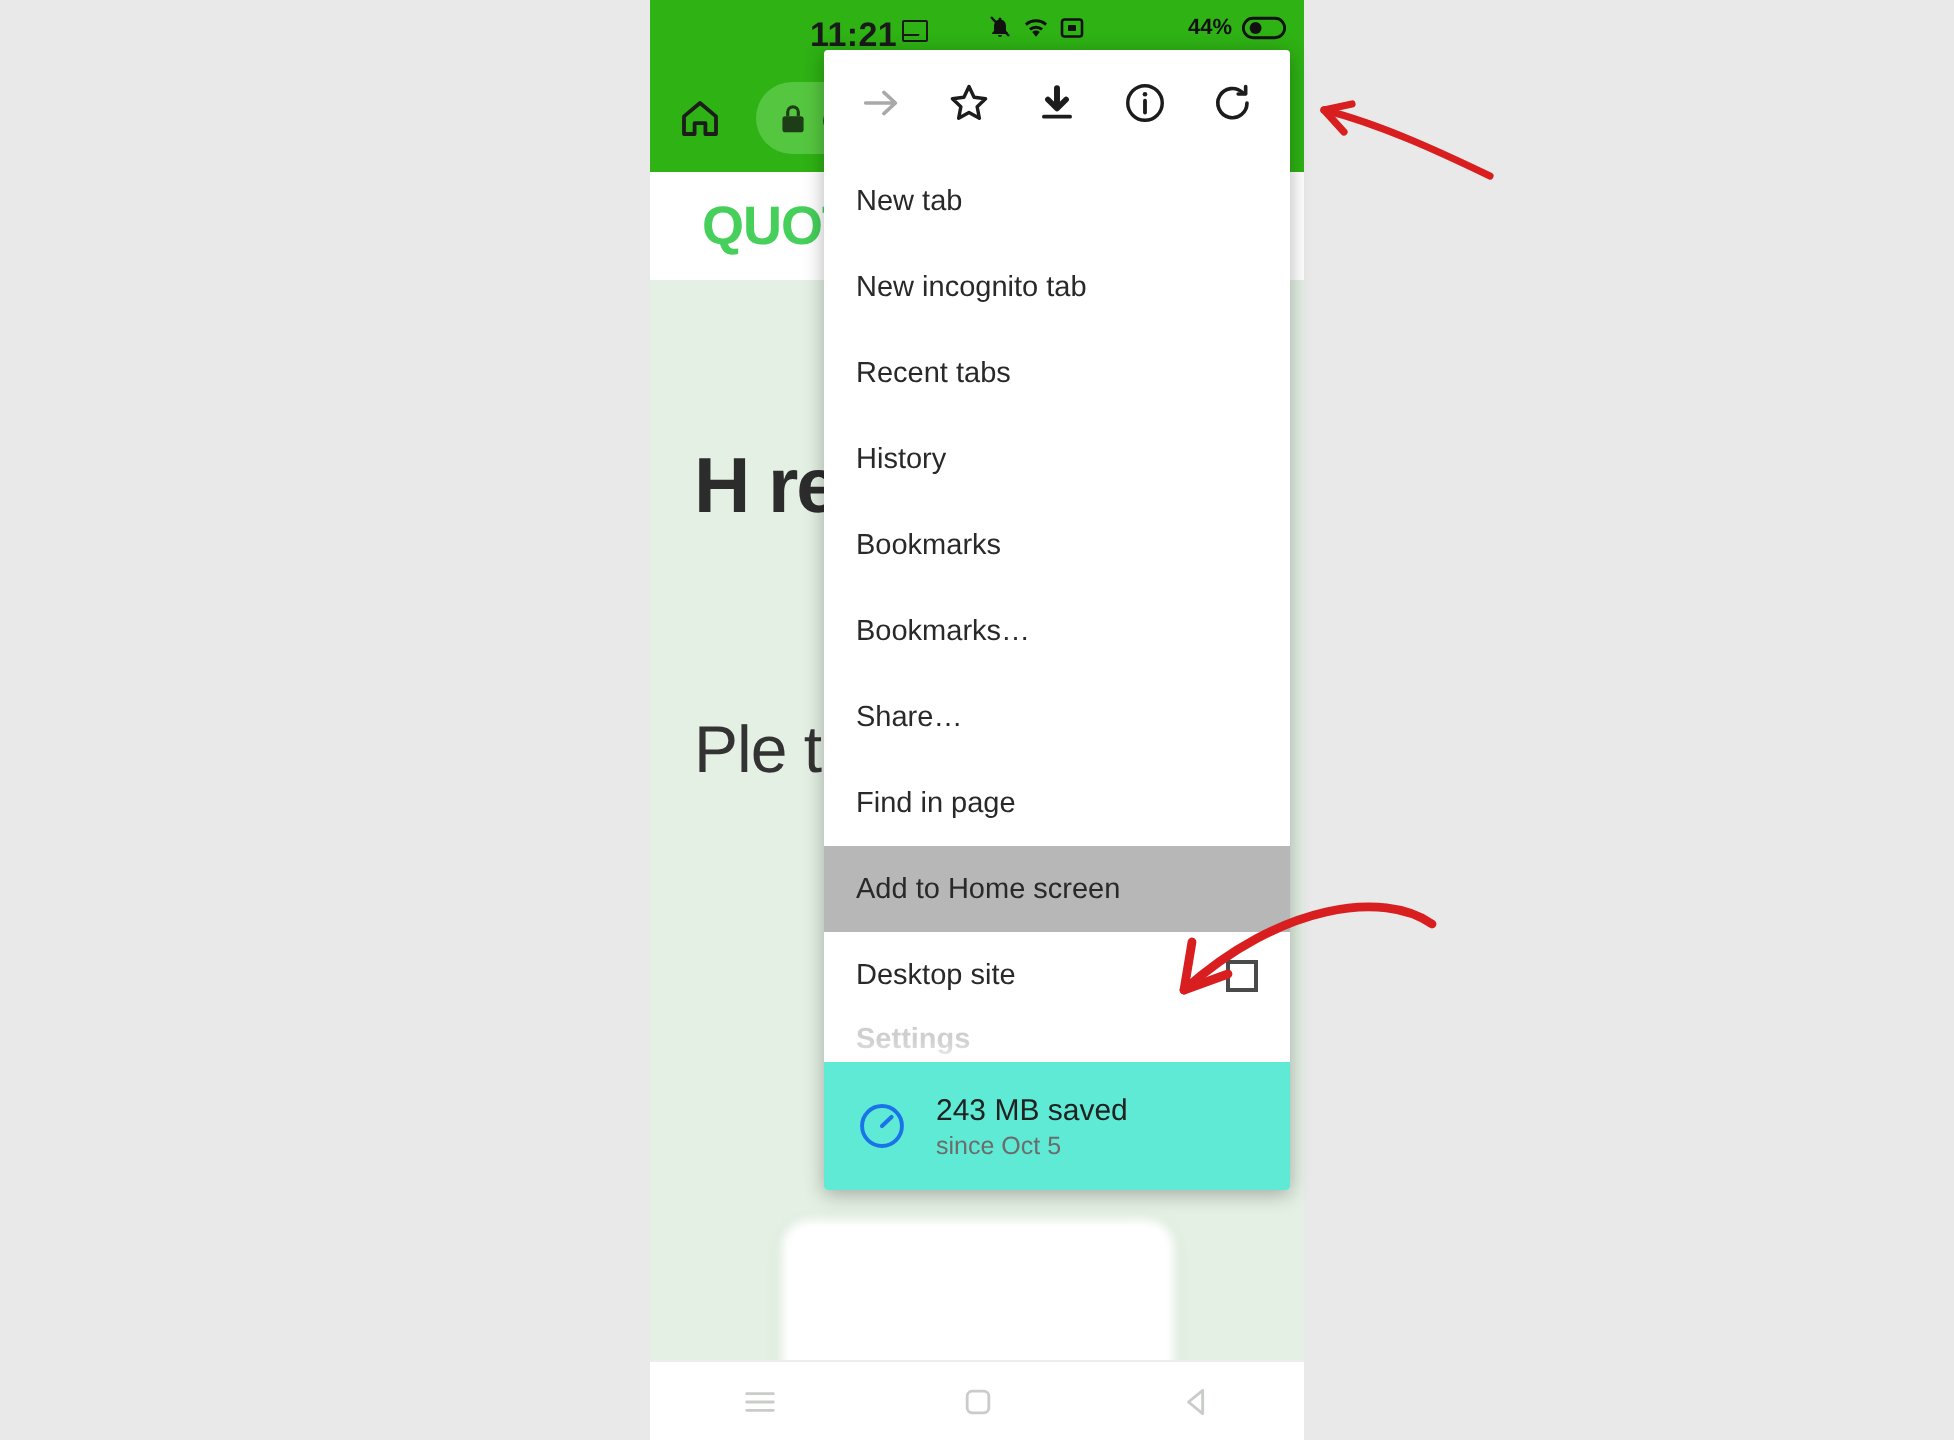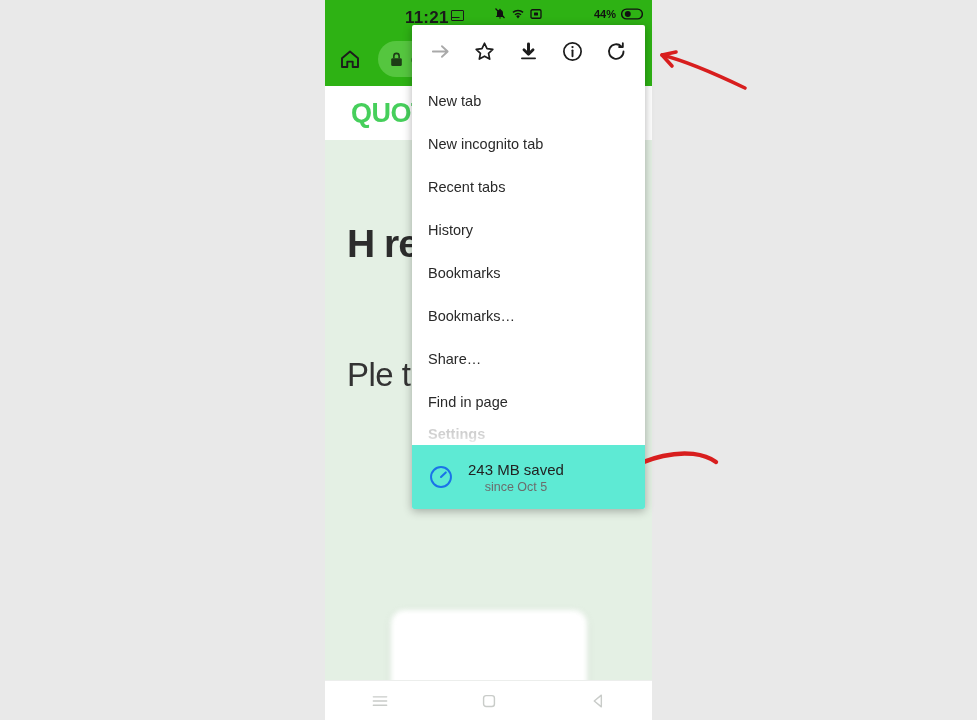--- a/index.html
+++ b/index.html
@@ -238,21 +238,20 @@
   }
   .saver-main {
     font-size: 15px;
     color: #222;
     line-height: 19px;
   }
   .saver-sub {
     font-size: 12.5px;
     color: #6c6c6c;
     line-height: 16px;
-    text-align: center;
   }
   
   .annot {
     position: absolute;
     left: 0; top: 0;
     width: 977px; height: 720px;
     pointer-events: none;
   }
 </style>
 </head>
@@ -397,20 +396,27 @@
       </div>
       <div class="menu-item">
         <span>Bookmarks…</span>
       </div>
       <div class="menu-item">
         <span>Share…</span>
       </div>
       <div class="menu-item">
         <span>Find in page</span>
       </div>
+      <div class="menu-item highlight">
+        <span>Add to Home screen</span>
+      </div>
+      <div class="menu-item">
+        <span>Desktop site</span>
+        <span class="chk"></span>
+      </div>
       <div class="menu-item faded">
         <span>Settings</span>
       </div>
     </div>
 
     <div class="saver">
       <span class="saver-icon">
         <svg width="26" height="26" viewBox="0 0 24 24" fill="none" stroke="#1a73e8" stroke-width="1.8">
           <circle cx="12" cy="12" r="9.2"></circle>
           <path d="M12 12 16.4 7.8" stroke-width="1.9" stroke-linecap="round"></path>

